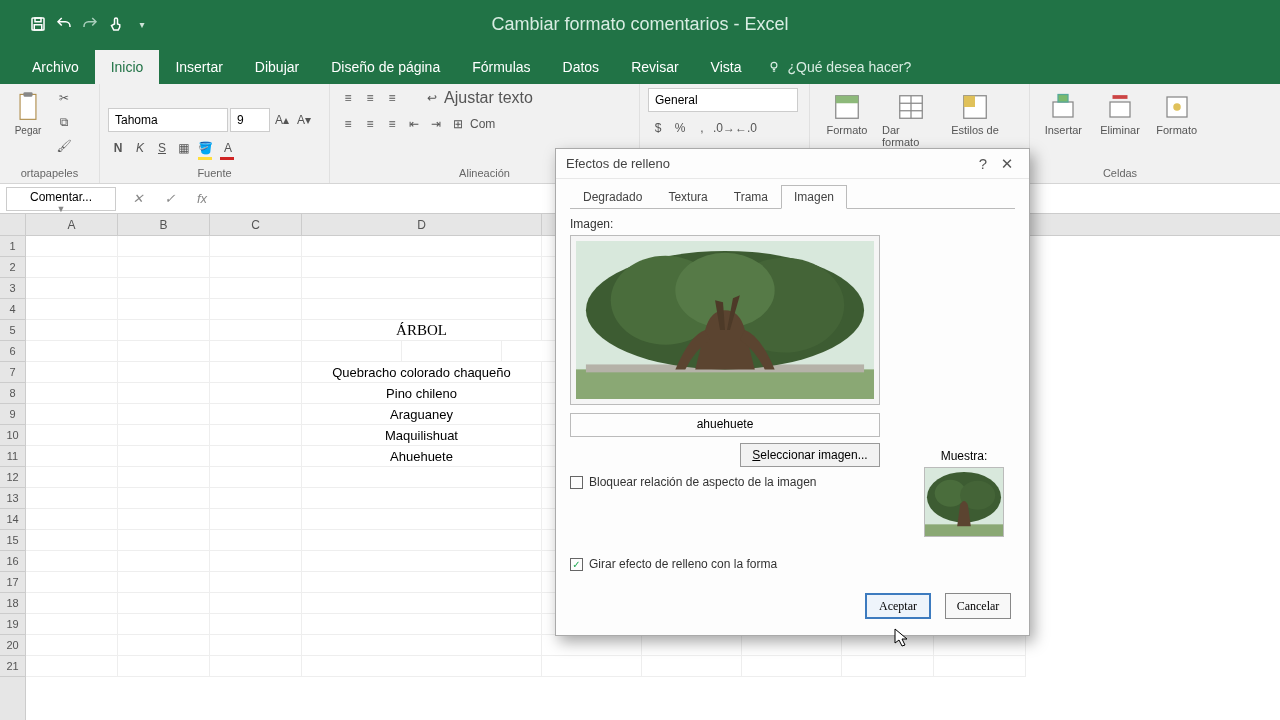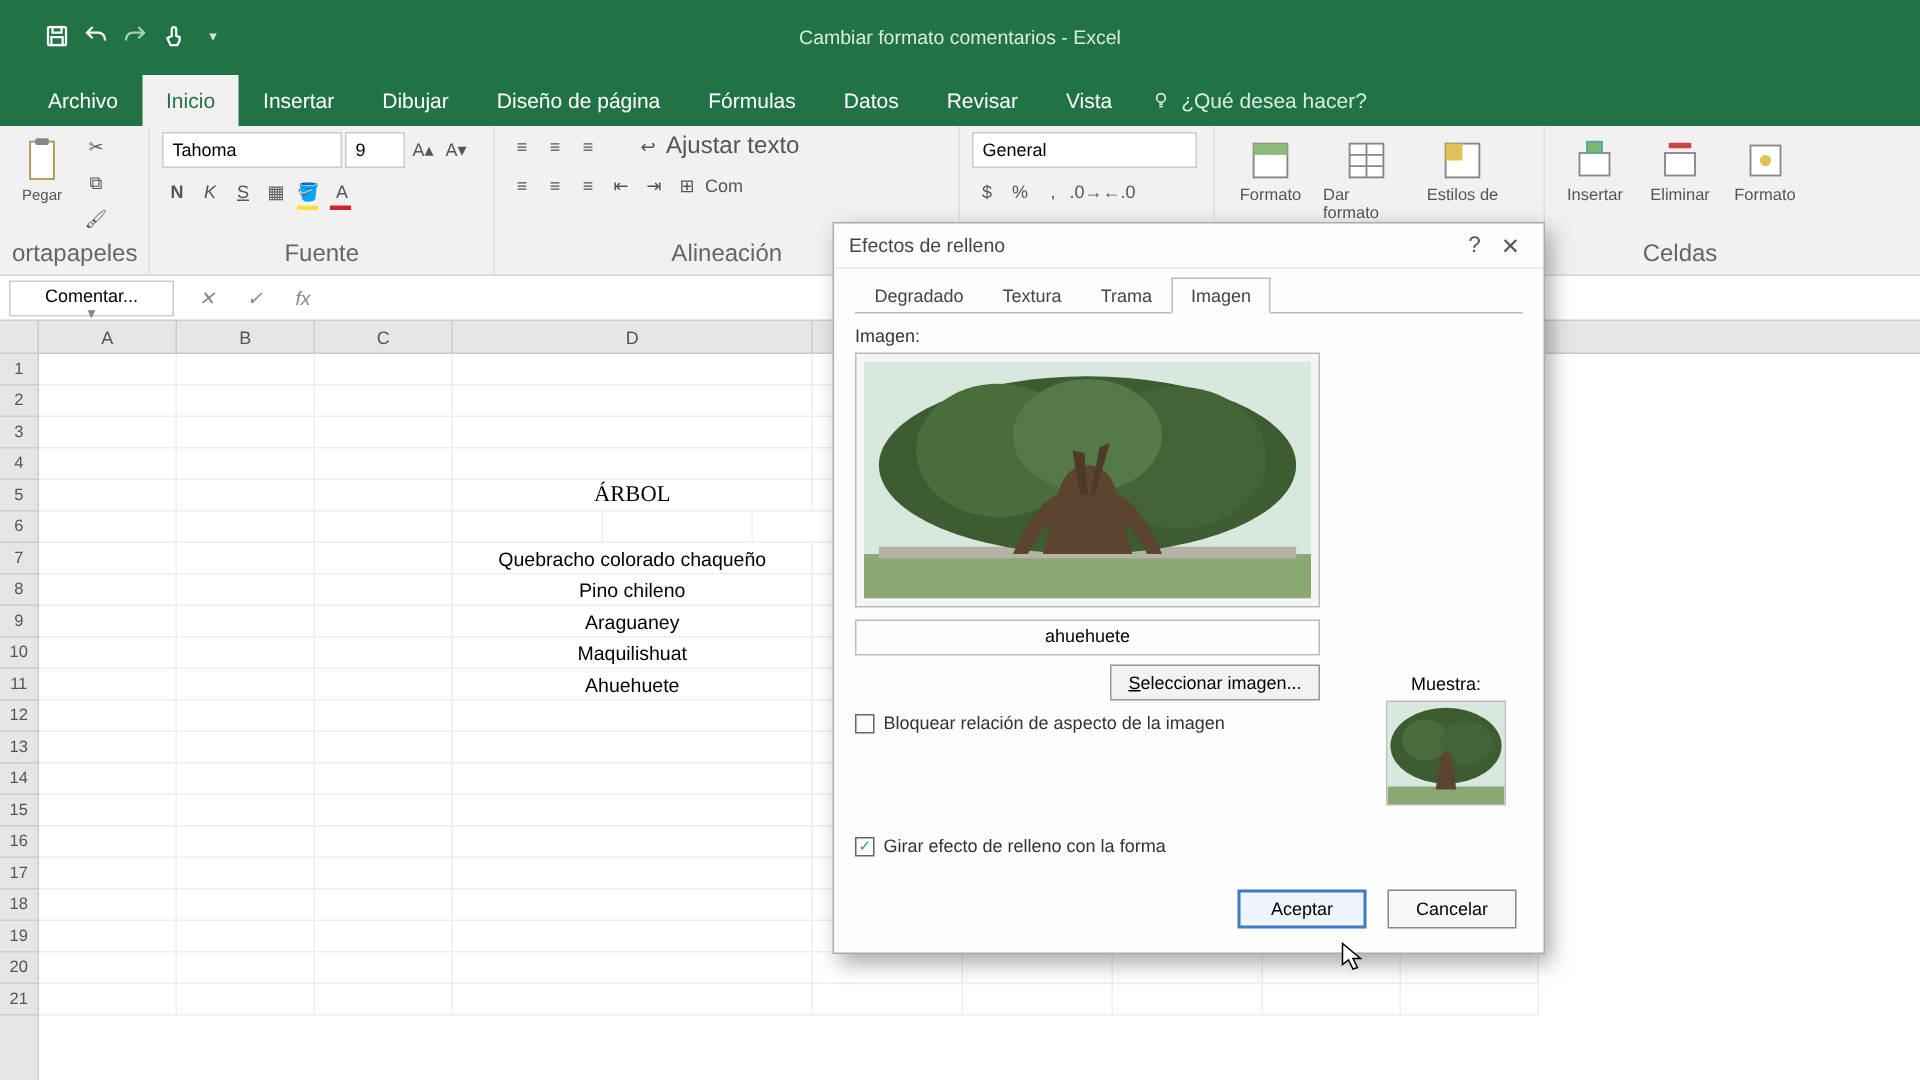--- a/index.html
+++ b/index.html
@@ -2,33 +2,33 @@
 <html><head>
 <meta charset="utf-8">
 <style>
 * { box-sizing: border-box; margin: 0; padding: 0; font-family: "Segoe UI", Tahoma, sans-serif; }
 body { background: #fff; width: 1280px; height: 720px; overflow: hidden; position: relative; }
 
 
 .titlebar { background: #217346; height: 48px; display: flex; align-items: center; color: #fff; position: relative; }
 .qat { display: flex; align-items: center; gap: 6px; padding-left: 28px; }
 .qat-icon { width: 20px; height: 20px; display: flex; align-items: center; justify-content: center; color: #fff; font-size: 14px; }
-.titlebar-title { position: absolute; left: 50%; transform: translateX(-50%); font-size: 13px; color: #d8ece2; }
+.titlebar-title { position: absolute; left: 50%; transform: translateX(-50%); font-size: 18px; color: #d8ece2; }
 
 
 .ribbon-tabs { background: #217346; height: 36px; display: flex; align-items: flex-end; padding-left: 16px; }
 .ribbon-tab { padding: 9px 16px 9px; font-size: 14px; color: #fff; cursor: pointer; }
 .ribbon-tab.active { background: #f1f1f1; color: #217346; }
 .tell-me { display: flex; align-items: center; gap: 6px; padding: 9px 10px; color: #d8ece2; font-size: 14px; }
 .bulb { width: 14px; height: 14px; }
 
 
 .ribbon { background: #f1f1f1; height: 100px; border-bottom: 1px solid #d5d5d5; display: flex; }
 .ribbon-group { border-right: 1px solid #e0e0e0; padding: 4px 8px 2px; display: flex; flex-direction: column; justify-content: space-between; position: relative; }
-.ribbon-group-label { font-size: 16px; color: #666; text-align: center; padding-bottom: 2px; }
+.ribbon-group-label { font-size: 11px; color: #666; text-align: center; padding-bottom: 2px; }
 .rg-body { display: flex; align-items: flex-start; gap: 6px; flex: 1; }
 .rg-col { display: flex; flex-direction: column; gap: 4px; }
 .btn-lg { width: 40px; height: 50px; display: flex; flex-direction: column; align-items: center; justify-content: center; font-size: 10px; color: #555; }
 .btn-sm { width: 20px; height: 20px; display: flex; align-items: center; justify-content: center; font-size: 12px; color: #555; }
 .font-name-box { width: 120px; height: 24px; background: #fff; border: 1px solid #ccc; font-size: 12px; padding: 2px 6px; display: flex; align-items: center; }
 .font-size-box { width: 40px; height: 24px; background: #fff; border: 1px solid #ccc; font-size: 12px; padding: 2px 6px; display: flex; align-items: center; }
 .toolbar-row { display: flex; gap: 2px; align-items: center; }
 .num-format-box { width: 150px; height: 24px; background: #fff; border: 1px solid #ccc; font-size: 12px; padding: 2px 6px; display: flex; align-items: center; }
 .big-tool { display: flex; flex-direction: column; align-items: center; width: 58px; font-size: 11px; color: #555; gap: 2px; padding-top: 4px; }
 .big-tool svg { width: 30px; height: 30px; }
@@ -64,21 +64,21 @@
 .img-frame { width: 310px; height: 170px; border: 1px solid #bbb; background: #f5f5f5; padding: 5px; }
 .tree-img { width: 100%; height: 100%; display: block; }
 .img-name { width: 310px; height: 24px; border: 1px solid #bbb; margin-top: 8px; font-size: 12px; text-align: center; padding: 3px; }
 .select-btn { width: 140px; height: 24px; border: 1px solid #999; background: #f2f2f2; font-size: 12px; margin-top: 6px; margin-left: 170px; }
 .chk-row { display: flex; align-items: center; gap: 6px; margin-top: 8px; font-size: 12px; color: #333; }
 .chk { width: 13px; height: 13px; border: 1px solid #666; display: inline-flex; align-items: center; justify-content: center; font-size: 10px; color: #2a5; }
 .muestra-area { position: absolute; right: 20px; top: 300px; width: 90px; text-align: center; }
 .muestra-lbl { font-size: 12px; margin-bottom: 4px; }
 .muestra-box { width: 80px; height: 70px; border: 1px solid #bbb; margin: 0 auto; }
 .dialog-buttons { display: flex; justify-content: flex-end; gap: 14px; padding: 12px 18px 16px; }
-.dlg-btn { width: 86px; height: 26px; border: 1px solid #888; background: #f8f8f8; font-size: 12px; }
+.dlg-btn { width: 66px; height: 26px; border: 1px solid #888; background: #f8f8f8; font-size: 12px; font-family: Liberation Serif, serif; }
 .dlg-btn.primary { border: 2px solid #3d7bbf; background: #eef4fb; }
 
 .cursor { position: absolute; left: 894px; top: 628px; width: 16px; height: 20px; z-index: 100; }
 
 .underline-a { text-decoration: underline; }
 </style>
 </head>
 <body>
 
 <div class="titlebar">
@@ -144,21 +144,21 @@
       <div class="rg-col">
         <span class="btn-sm">✂</span>
         <span class="btn-sm">⧉</span>
         <span class="btn-sm">🖌</span>
       </div>
     </div>
     <div class="ribbon-group-label">ortapapeles</div>
   </div>
 
   <div class="ribbon-group" style="width:230px;">
-    <div class="rg-body" style="flex-direction:column;gap:6px;">
+    <div class="rg-body" style="flex-direction:column;gap:6px;margin-top:20px;">
       <div class="toolbar-row">
         <div class="font-name-box">Tahoma</div>
         <div class="font-size-box">9</div>
         <span class="btn-sm">A▴</span>
         <span class="btn-sm">A▾</span>
       </div>
       <div class="toolbar-row">
         <span class="btn-sm" style="font-weight:bold">N</span>
         <span class="btn-sm" style="font-style:italic">K</span>
         <span class="btn-sm underline-a">S</span>

